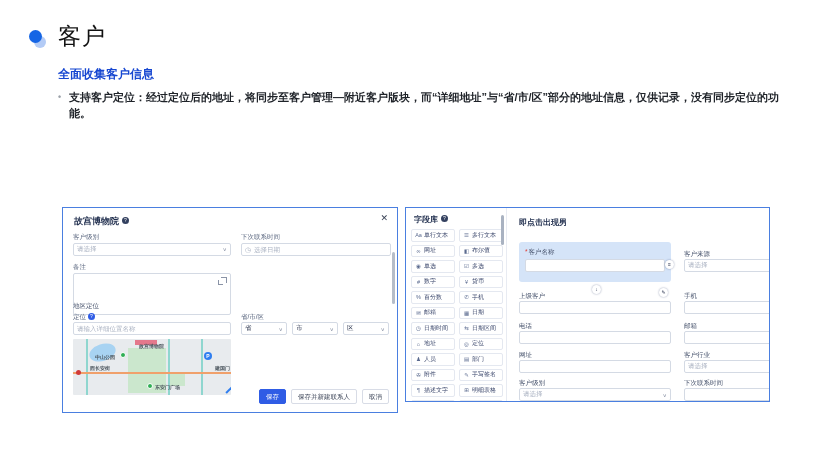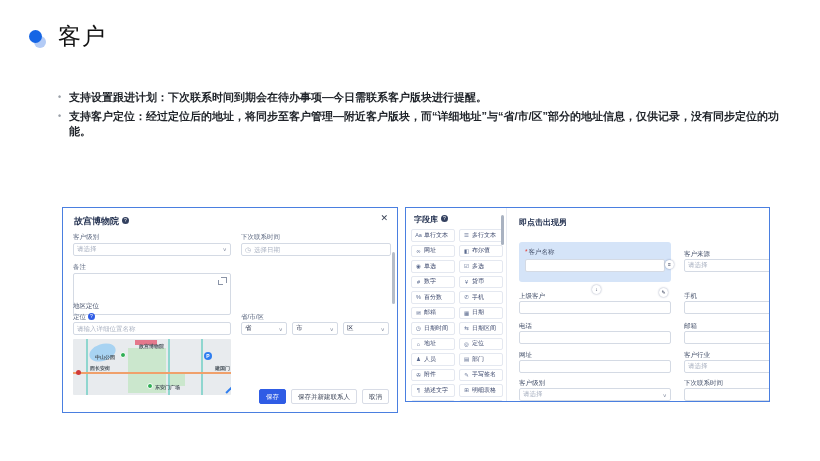--- a/index.html
+++ b/index.html
@@ -81,24 +81,24 @@
 </head>
 <body>
 
 <div class="stage">
 
   <div class="logo">
     <div class="lite"></div>
       <div class="main"></div>
   </div>
   <div class="page-title">客户</div>
+  <div class="subtitle">全面收集客户信息</div>
 
   <div class="bullets">
 
-  <div class="bullet">支持设置跟进计划：下次联系时间到期会在待办事项—今日需联系客户版块进行提醒。</div>
       <div class="bullet">支持客户定位：经过定位后的地址，将同步至客户管理—附近客户版块，而“详细地址”与“省/市/区”部分的地址信息，仅供记录，没有同步定位的功能。</div>
     </div>
 
   <div class="shot modal">
     <div class="modal-title">
       <span>故宫博物院</span><span class="titlebadge">?</span>
     </div>
     <div class="modal-close">✕</div>
 
     <div class="lab" style="position:absolute;left:10px;top:25px;">客户级别</div>

